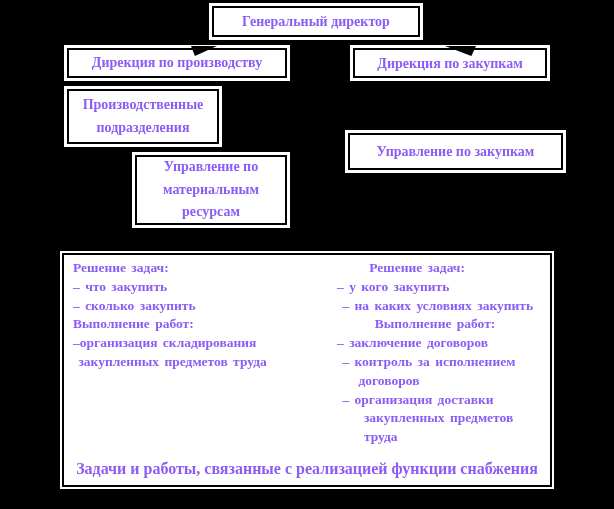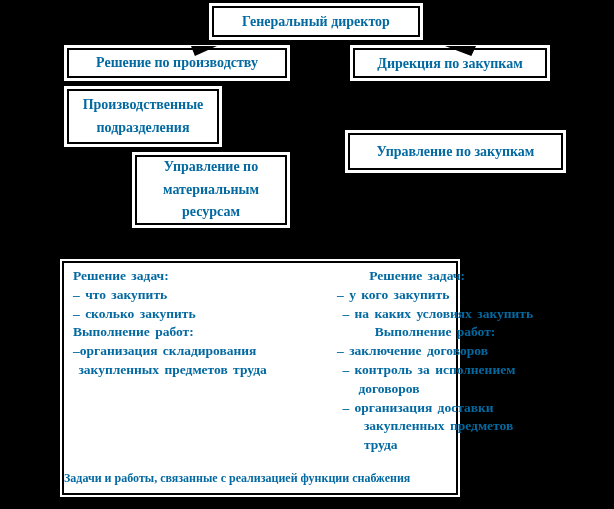--- a/index.html
+++ b/index.html
@@ -5,65 +5,64 @@
   html, body {
     margin: 0; padding: 0;
     background: #000;
   }
   .stage {
     position: relative;
     width: 614px; height: 509px;
     background: #000000;
     overflow: hidden;
     font-family: "Liberation Serif", "DejaVu Serif", serif;
-    color: #0369a1;
+    color: #8b5cf6;
   }
   .node {
     position: absolute;
     box-sizing: border-box;
     background: #ffffff;
     border: 2px solid #000000;
     box-shadow: 0 0 0 3px #ffffff;
     display: flex;
     align-items: center;
     justify-content: center;
     text-align: center;
     font-weight: bold;
     font-size: 14px;
     line-height: 1.55;
     padding: 1px 4px;
   }
   .panel {
     position: absolute;
     box-sizing: border-box;
     left: 62px; top: 253px;
-    width: 396px; height: 234px;
+    width: 490px; height: 234px;
     background: #ffffff;
     border: 2px solid #000000;
     box-shadow: 0 0 0 2px #ffffff;
-    margin-top: 8px;
   }
   .col {
     position: absolute;
     top: 4px;
     white-space: pre;
     font-weight: bold;
     font-size: 13.5px;
     line-height: 18.8px;
     word-spacing: 2px;
   }
   .col-left  { left: 9px; }
   .col-right { left: 273px; }
   .panel-caption {
     position: absolute;
     left: 0; right: 0;
     bottom: 7px;
-    text-align: left;
+    text-align: center;
     font-weight: bold;
-    font-size: 12px;
+    font-size: 16px;
   }
   .wedge {
     position: absolute;
     background: #000000;
     z-index: 5;
   }
   .wedge-left {
     left: 191px; top: 46px; width: 26px; height: 10px;
     clip-path: polygon(0 0, 100% 0, 15% 100%);
   }
@@ -81,21 +80,21 @@
 </head>
 <body>
 
 <div class="stage">
 
   <div class="node box-general">
     <span>Генеральный директор</span>
   </div>
 
   <div class="node box-dir-prod">
-    <span>Решение по производству</span>
+    <span>Дирекция по производству</span>
   </div>
 
   <div class="node box-dir-purch">
     <span>Дирекция по закупкам</span>
   </div>
 
   <div class="wedge wedge-left"></div>
   <div class="wedge wedge-right"></div>
 
   <div class="node box-purch-dept">

